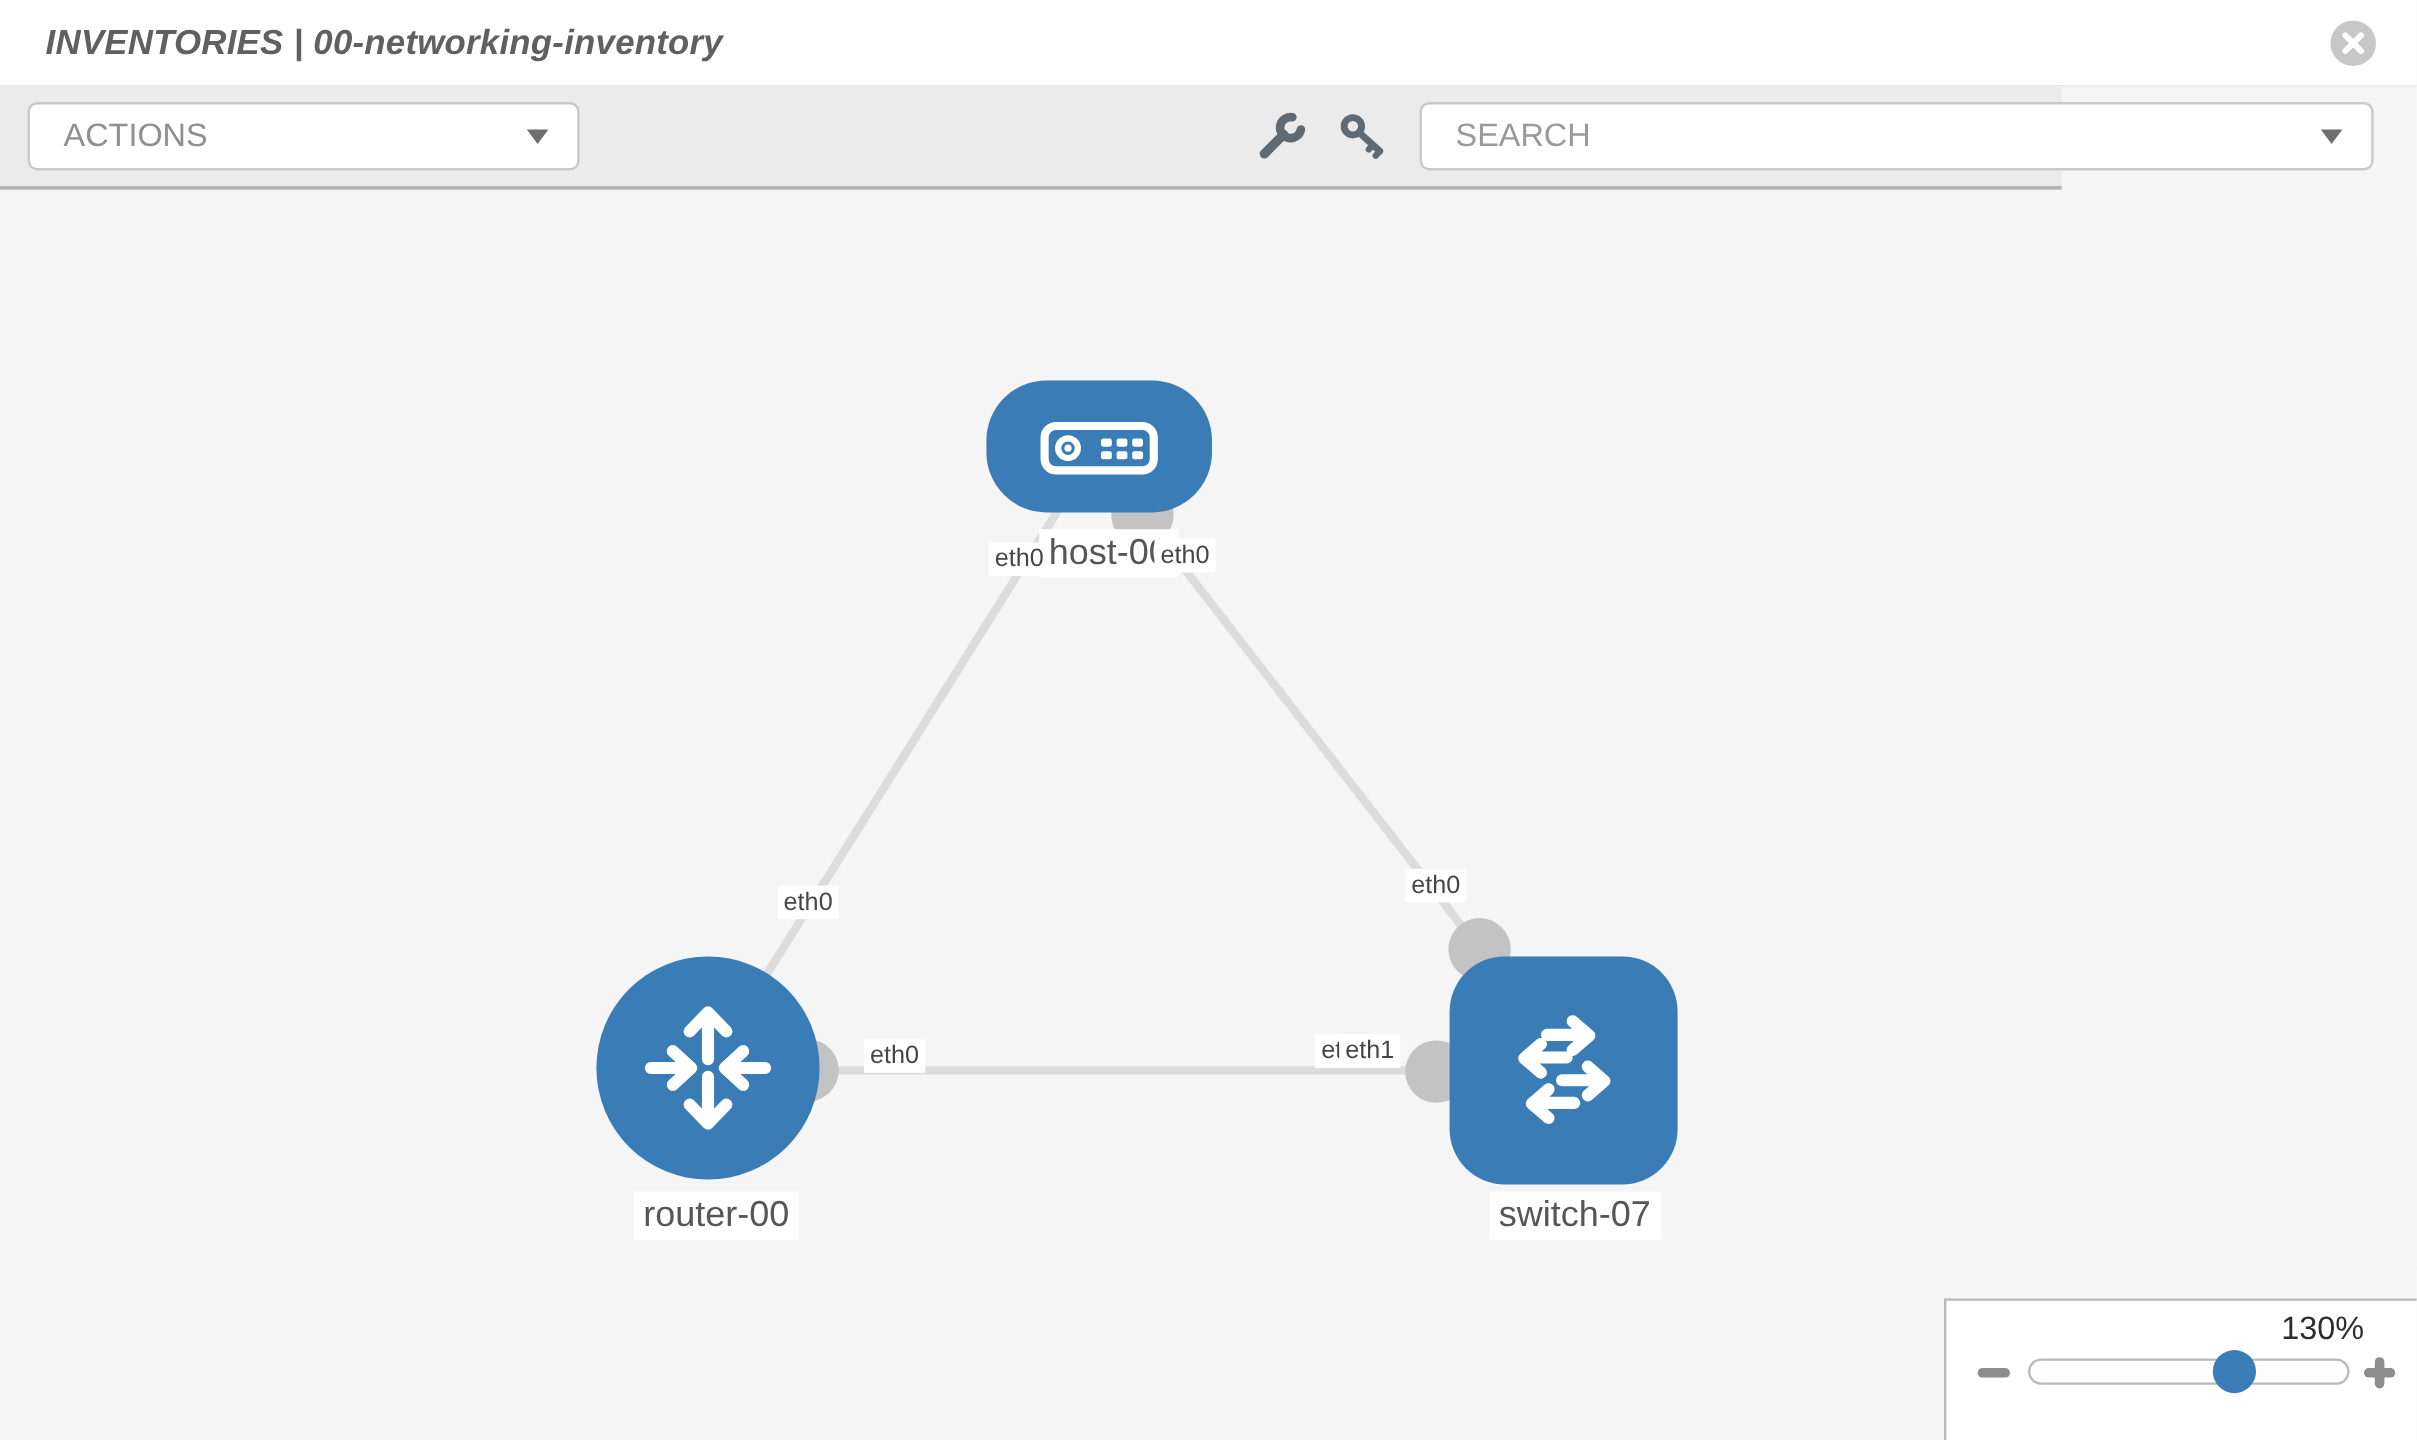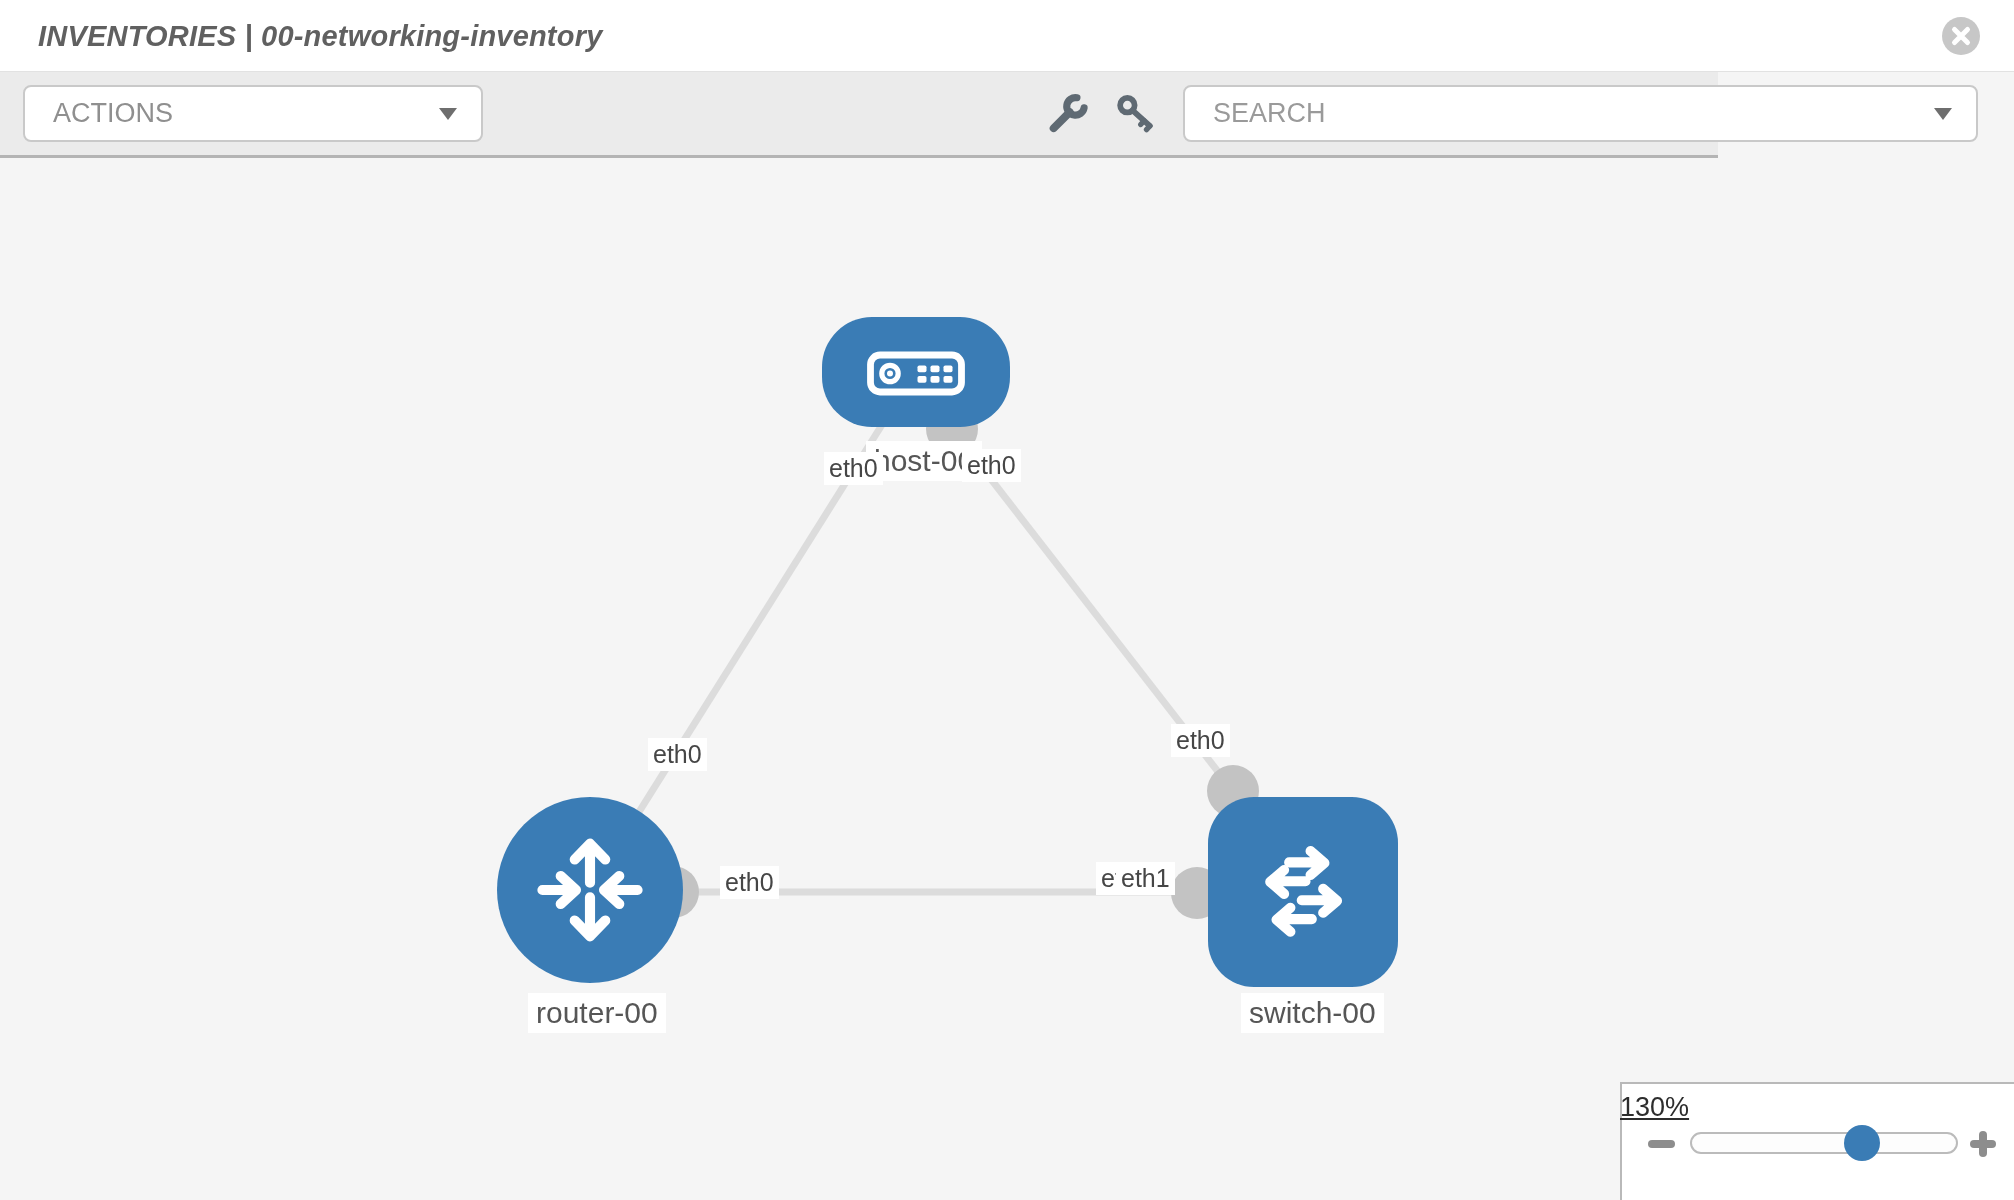--- a/index.html
+++ b/index.html
@@ -28,32 +28,32 @@
   
   .links-svg { position:absolute; left:0; top:0; z-index:1; }
   .node { position:absolute; background:#3a7cb5; z-index:3; display:flex; align-items:center; justify-content:center; }
   .node-host { left:822px; top:317px; width:188px; height:110px; border-radius:50px; }
   .node-router { left:497px; top:797px; width:186px; height:186px; border-radius:50%; }
   .node-switch { left:1208px; top:797px; width:190px; height:190px; border-radius:46px; }
   .node-label { position:absolute; background:#fff; color:#565656; font-size:30px; padding:3px 8px; z-index:4; white-space:nowrap; }
   .lbl-host { left:866px; top:441px; }
   .lbl-router { left:528px; top:993px;text-align:center; }
   .lbl-switch { left:1241px; top:993px; }
-  .if-label { position:absolute; background:#fff; color:#464646; font-size:25px; padding:2px 5px; z-index:5; white-space:nowrap; }
+  .if-label { position:absolute; background:#fff; color:#464646; font-size:21px; padding:2px 5px; z-index:5; white-space:nowrap; }
   .if-0 { left:824px; top:452px; }
   .if-1 { left:962px; top:449px; }
   .if-2 { left:648px; top:738px; }
   .if-3 { left:1171px; top:724px; }
   .if-4 { left:720px; top:866px; }
   .if-5 { left:1096px; top:862px; z-index:5; }
   .if-6 { left:1116px; top:862px; z-index:6; }
 
   
   .zoom-panel { position:absolute; left:1620px; top:1082px; width:420px; height:140px; background:#fff; border:2px solid #b9b9b9; z-index:10; }
-  .zoom-value { position:absolute; left:1620px; top:1092px; width:350px; text-align:left; font-size:27px; color:#2d2d2d; z-index:11;text-decoration:underline; }
+  .zoom-value { position:absolute; left:1620px; top:1092px; width:350px; text-align:right; font-size:27px; color:#2d2d2d; z-index:11; }
   .zoom-minus { position:absolute; left:1648px; top:1140px; width:27px; height:8px; background:#8d8d8d; border-radius:4px; z-index:11; cursor:pointer; }
   .zoom-track { position:absolute; left:1690px; top:1132px; width:268px; height:22px; background:#fdfdfd; border:2px solid #bbbbbb; border-radius:12px; z-index:11; cursor:pointer; }
   .zoom-handle { position:absolute; left:1844px; top:1125px; width:36px; height:36px; background:#3a7cb5; border-radius:50%; z-index:12; cursor:pointer; }
   .zoom-plus { position:absolute; left:1970px; top:1131px; width:26px; height:26px; z-index:11; cursor:pointer; }
   .zoom-plus .h { position:absolute; left:0; top:9px; width:26px; height:8px; background:#8d8d8d; border-radius:4px; }
   .zoom-plus .v { position:absolute; left:9px; top:0; width:8px; height:26px; background:#8d8d8d; border-radius:4px; }
 </style>
 </head>
 <body>
 
@@ -135,21 +135,21 @@
         <path d="M39,26.5 L64,26.5 M56,17.5 L67,27 L56,36.5"></path>
         <path d="M52,41.5 L27,41.5 M35,32.5 L24,42 L35,51.5"></path>
         <path d="M49,56.5 L74,56.5 M66,47.5 L77,57 L66,66.5"></path>
         <path d="M57,71.5 L32,71.5 M40,62.5 L29,72 L40,81.5"></path>
       </g>
     </svg>
   </div>
 
   <div class="node-label lbl-host">host-00</div>
   <div class="node-label lbl-router">router-00</div>
-  <div class="node-label lbl-switch">switch-00</div>
+  <div class="node-label lbl-switch">switch-07</div>
 
   <div class="if-label if-0">eth0</div>
   <div class="if-label if-1">eth0</div>
   <div class="if-label if-2">eth0</div>
   <div class="if-label if-3">eth0</div>
   <div class="if-label if-4">eth0</div>
   <div class="if-label if-5">eth0</div>
   <div class="if-label if-6">eth1</div>
 
   <div class="zoom-panel"></div>

